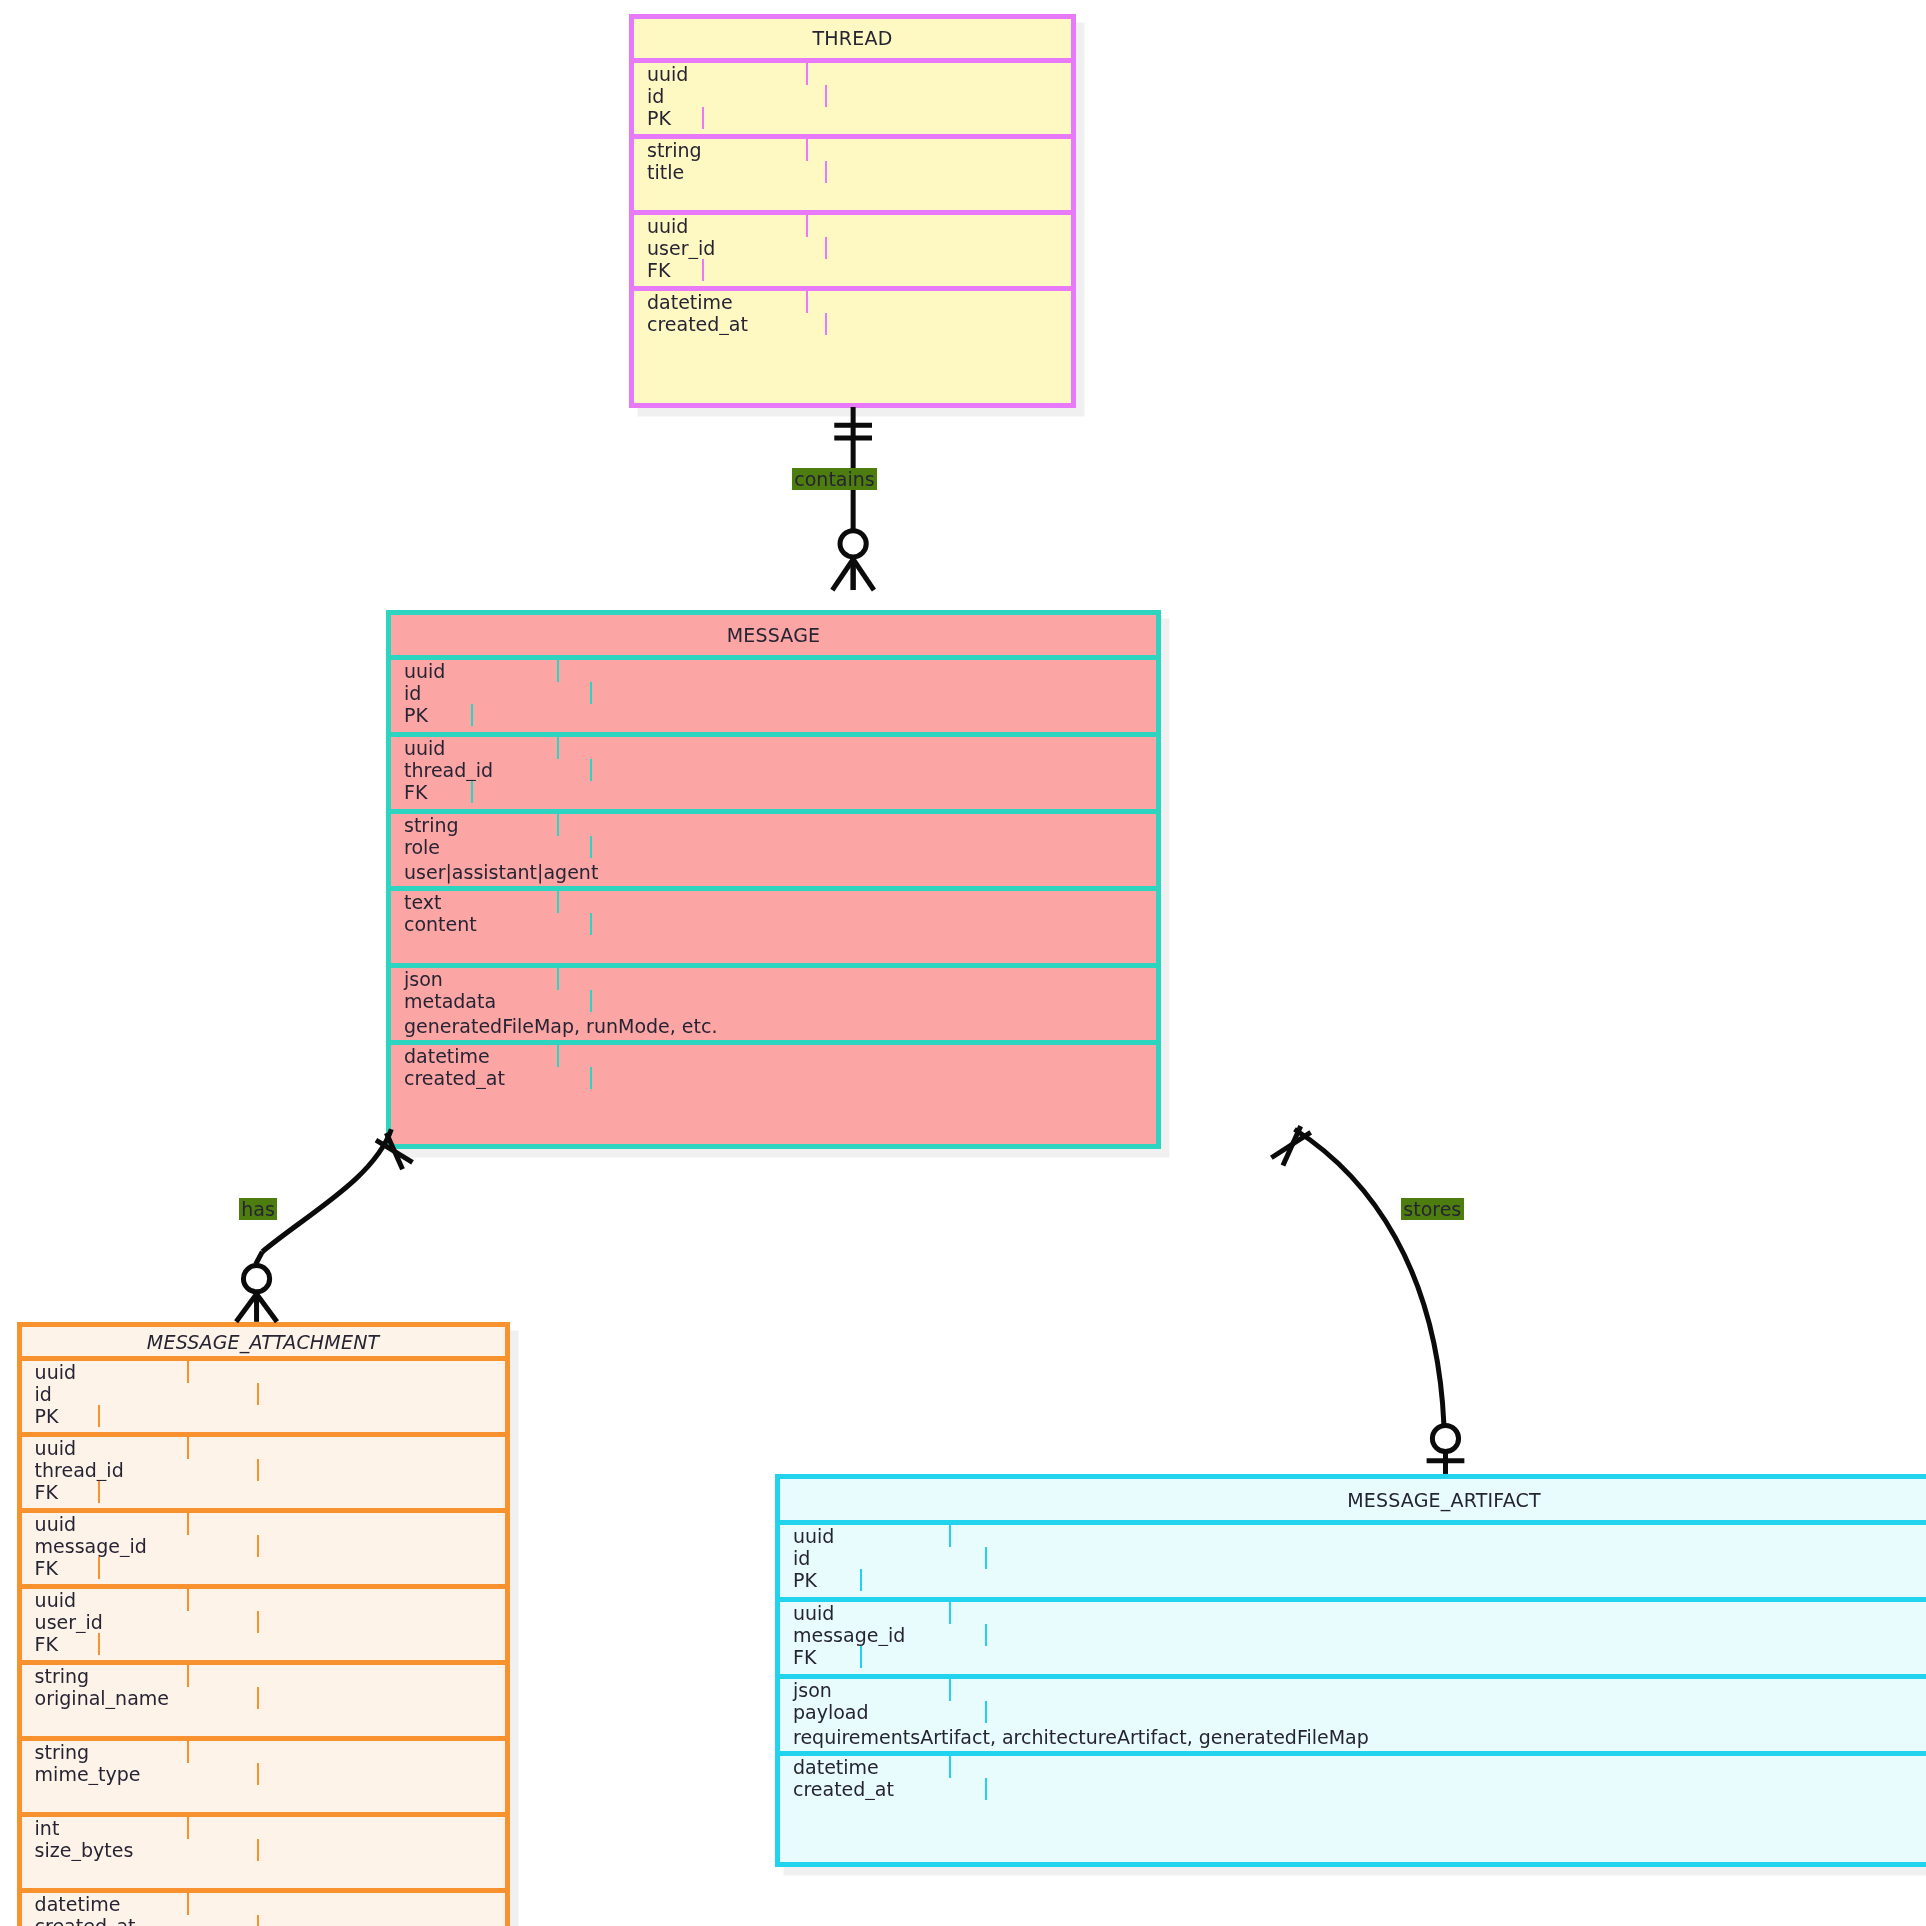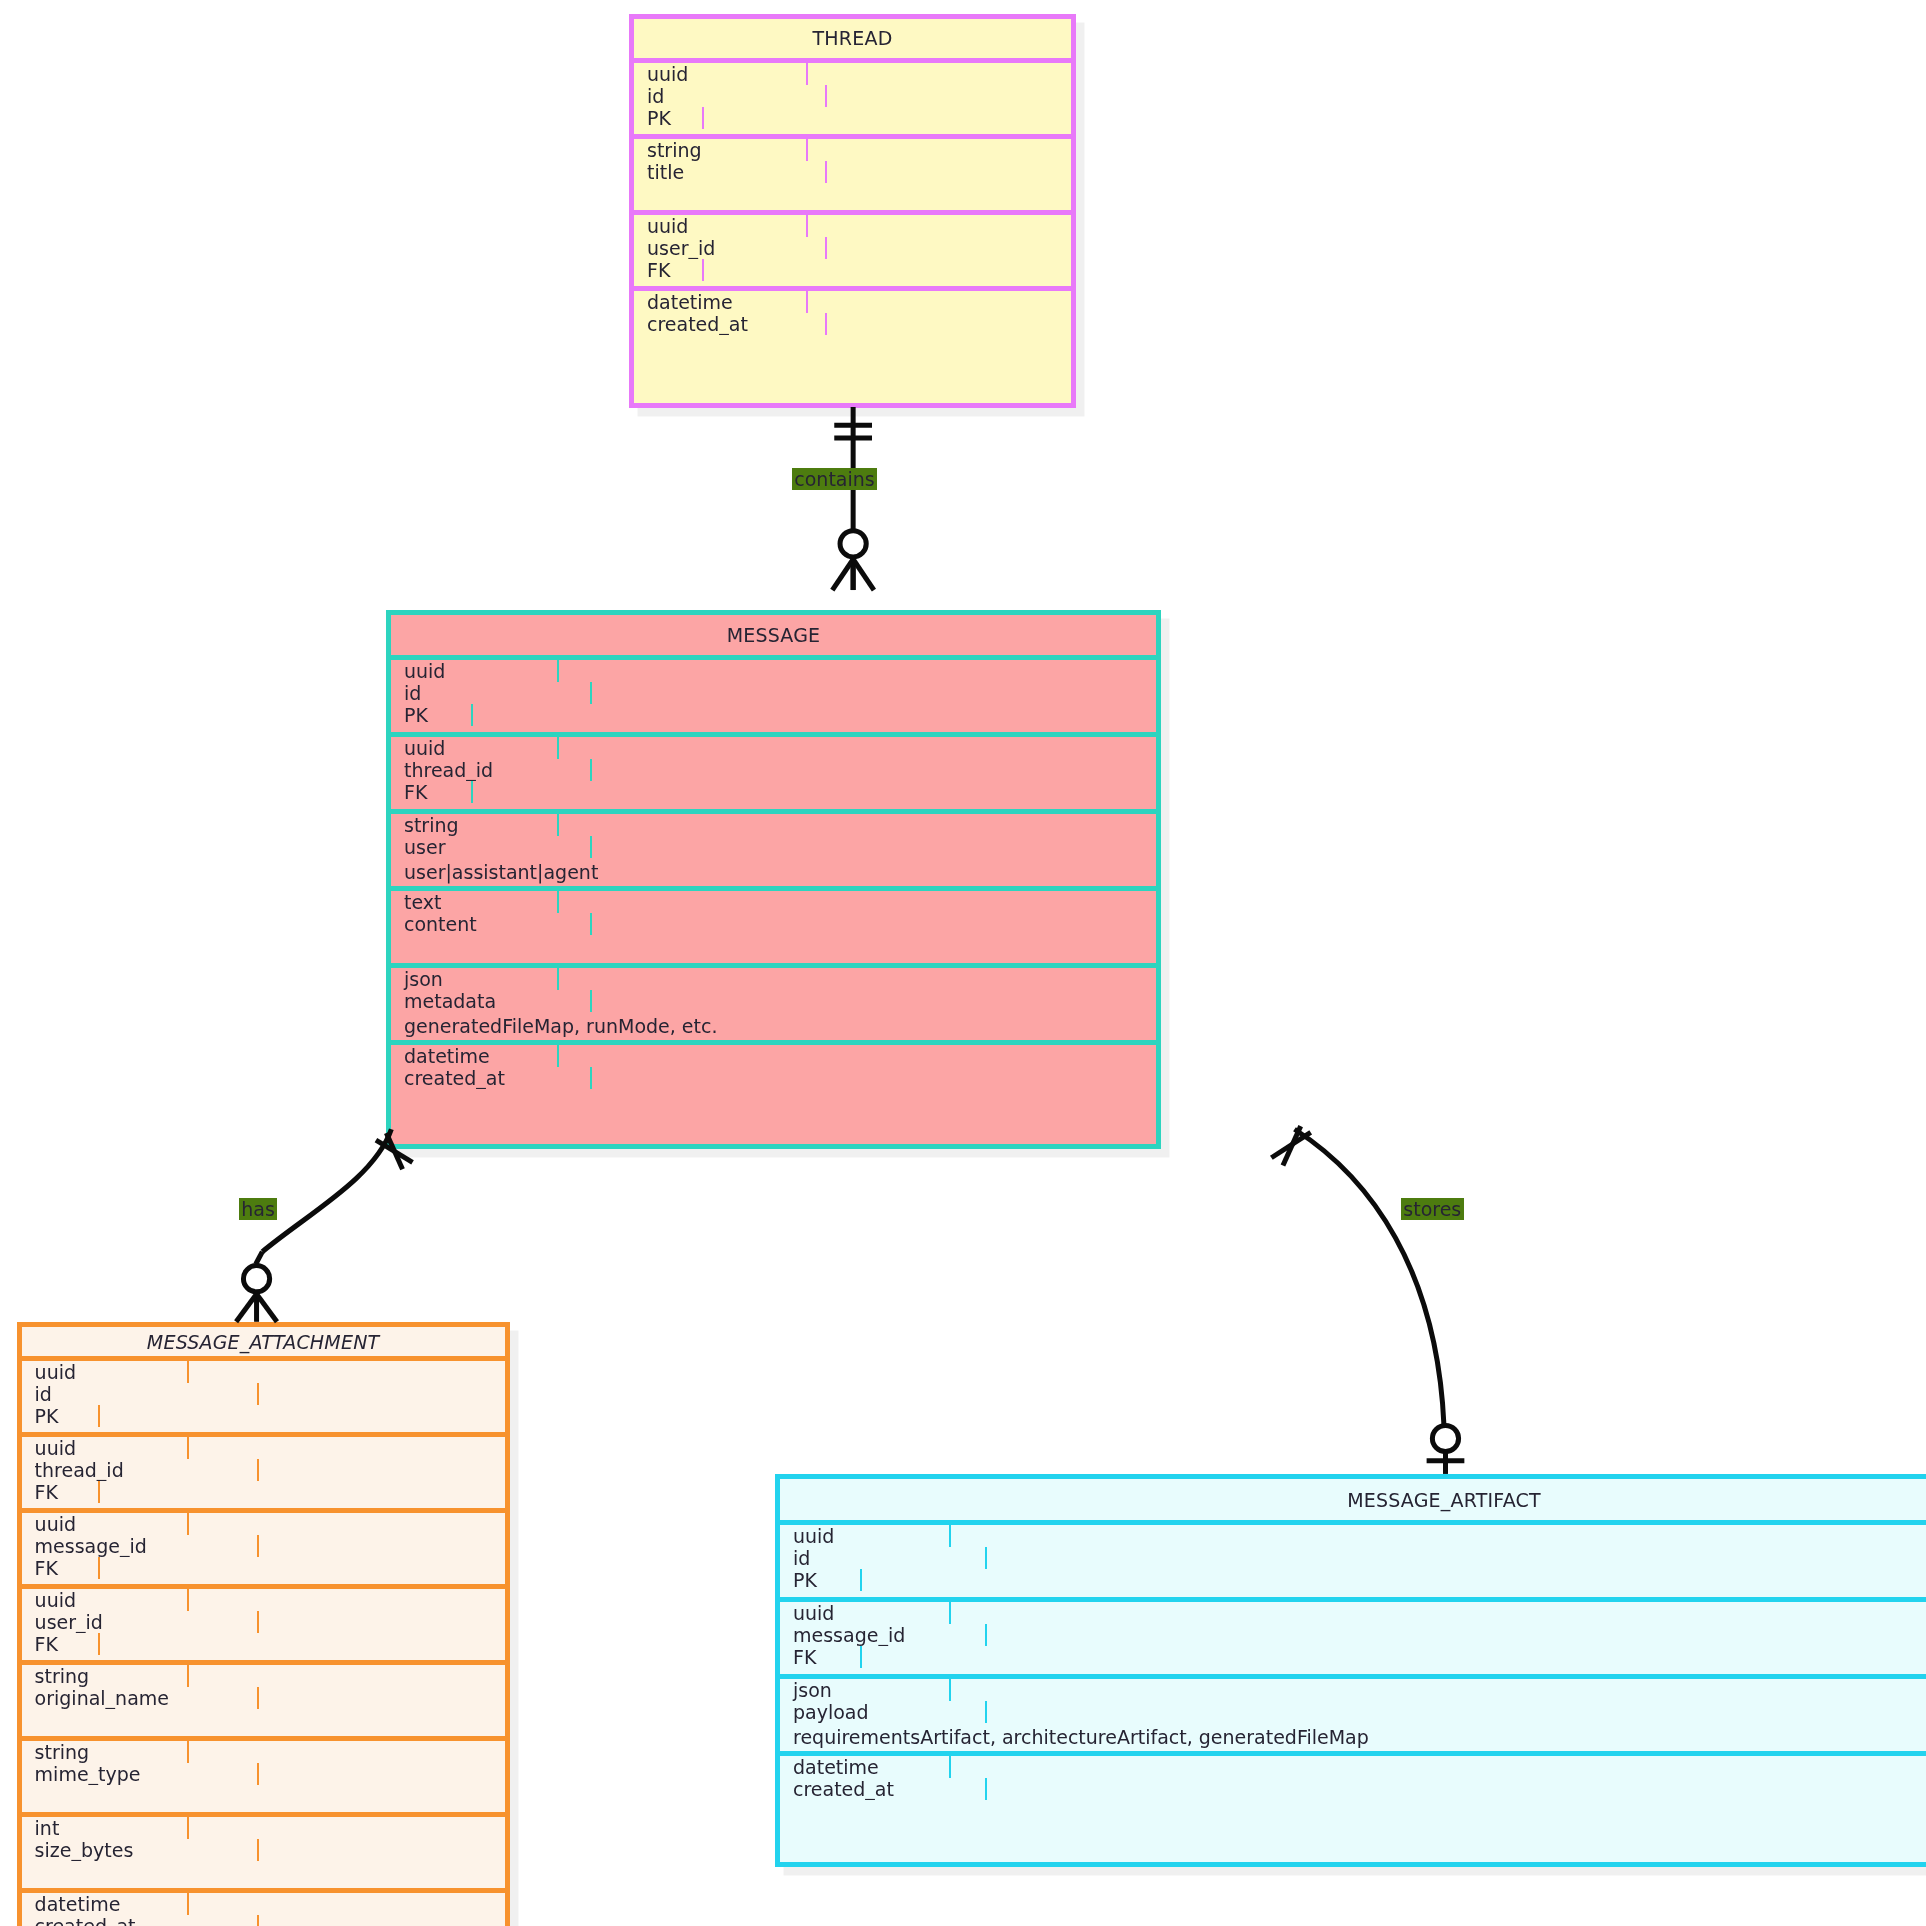--- a/index.html
+++ b/index.html
@@ -168,21 +168,21 @@
       <div class="attr-cell c-comment"></div>
     </div>
     <div class="attr-row">
       <div class="attr-cell c-type">uuid</div>
       <div class="attr-cell c-name">thread_id</div>
       <div class="attr-cell c-key">FK</div>
       <div class="attr-cell c-comment"></div>
     </div>
     <div class="attr-row">
       <div class="attr-cell c-type">string</div>
-      <div class="attr-cell c-name">user</div>
+      <div class="attr-cell c-name">role</div>
       <div class="attr-cell c-key"></div>
       <div class="attr-cell c-comment">user|assistant|agent</div>
     </div>
     <div class="attr-row">
       <div class="attr-cell c-type">text</div>
       <div class="attr-cell c-name">content</div>
       <div class="attr-cell c-key"></div>
       <div class="attr-cell c-comment"></div>
     </div>
     <div class="attr-row">

